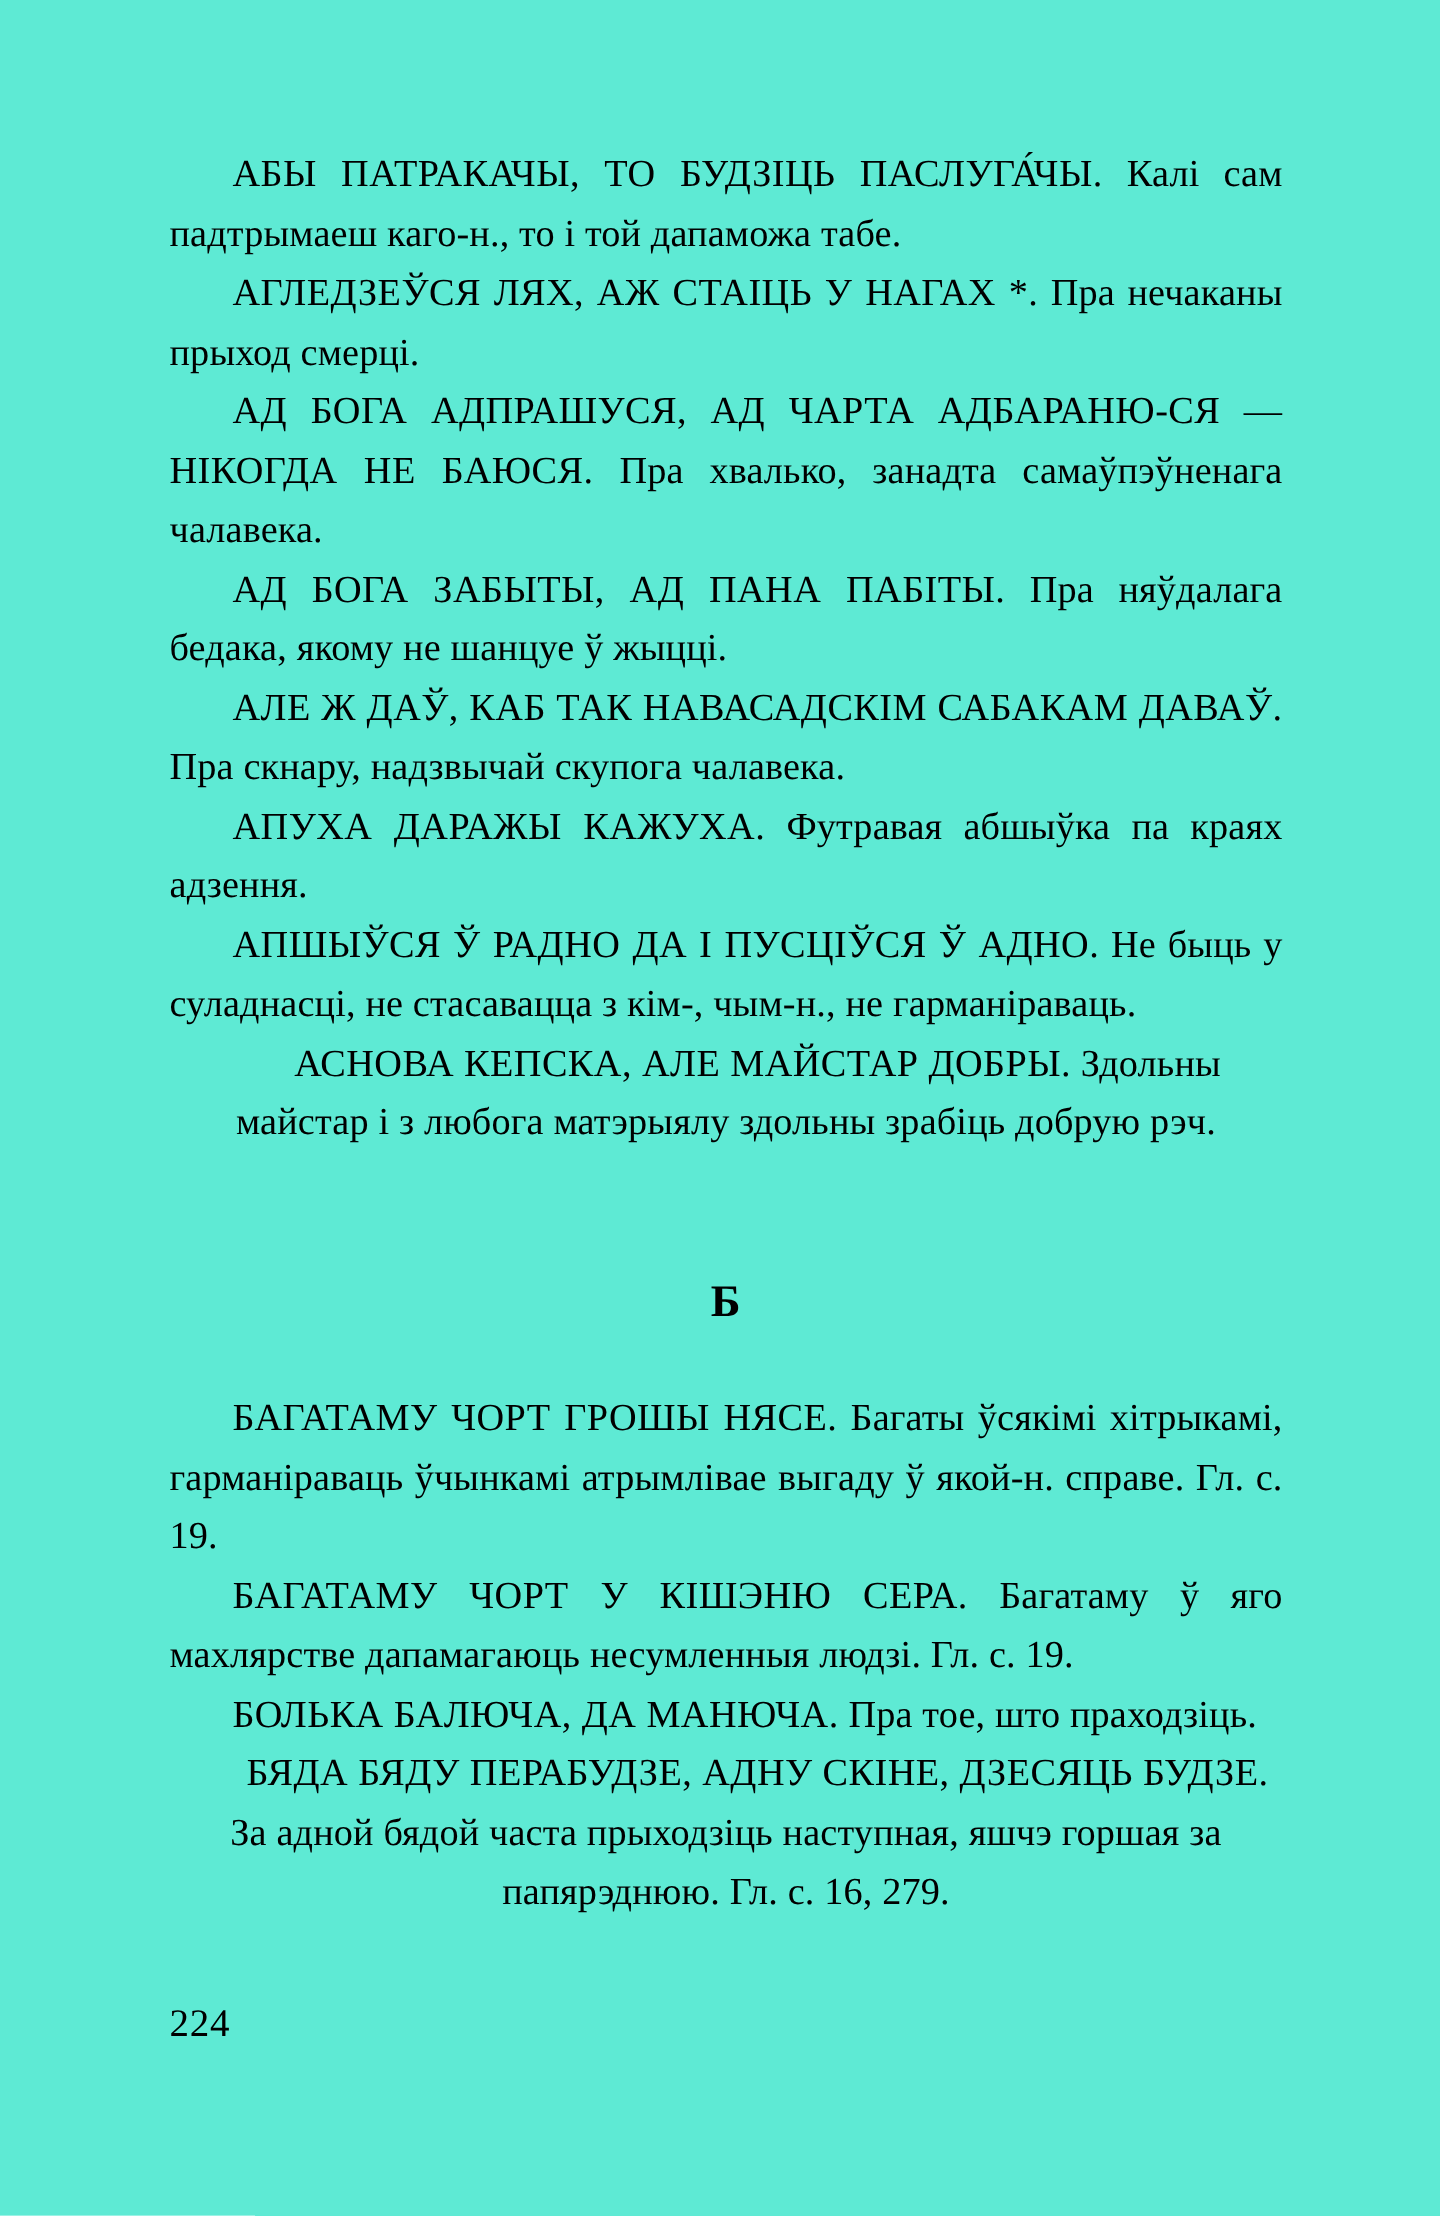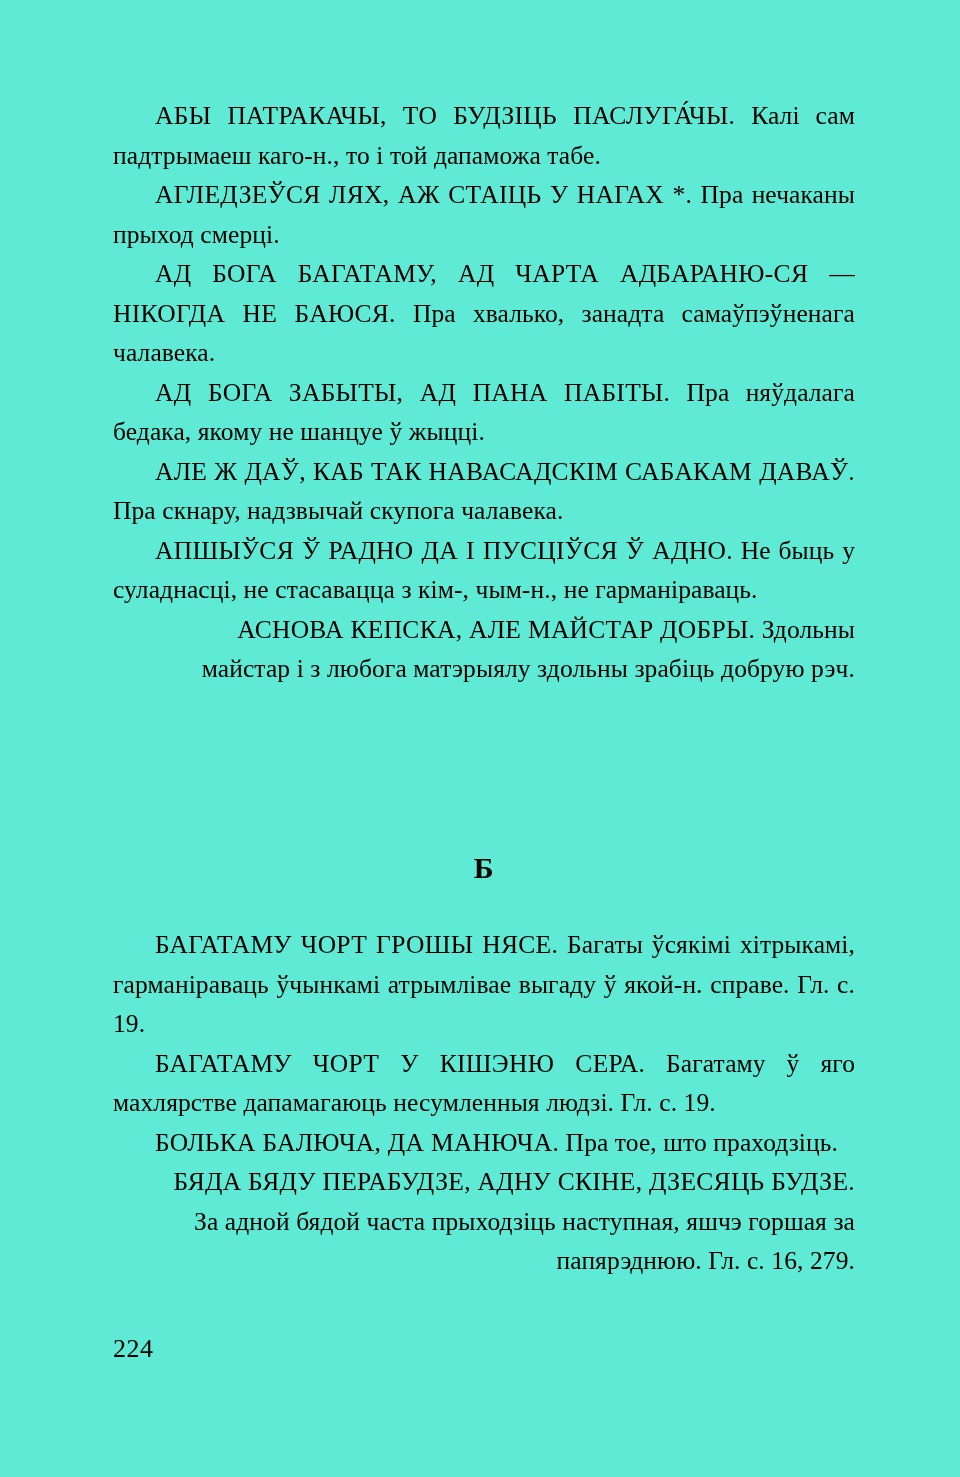--- a/index.html
+++ b/index.html
@@ -33,21 +33,21 @@
     line-height: 39.5px;
     text-align: justify;
     text-justify: inter-word;
     margin: 0;
     text-indent: 42px;
     hyphens: manual;
     -webkit-hyphens: manual;
     letter-spacing: 0.1px;
   }
   .entry:last-of-type {
-    text-align: right;
+    text-align: center;
   }
   .hw {
     font-weight: normal;
     letter-spacing: 0.3px;
   }
   .gl {
   }
   .section-letter {
     position: absolute;
     left: 113px;
@@ -78,28 +78,29 @@
 <body>
 
 <div class="page">
 
   <div class="text-column">
 
     <p class="entry"><span class="hw">АБЫ ПАТРАКАЧЫ, ТО БУДЗІЦЬ ПАСЛУГА́ЧЫ.</span><span> Калі сам падтрымаеш каго-н., то і той дапаможа табе.</span></p>
 
     <p class="entry"><span class="hw">АГЛЕДЗЕЎСЯ ЛЯХ, АЖ СТАІЦЬ У НАГАХ *.</span><span> Пра не­чаканы прыход смерці.</span></p>
 
-    <p class="entry"><span class="hw">АД БОГА БАГАТАМУ, АД ЧАРТА АДБАРАНЮ-СЯ — НІКОГДА НЕ БАЮСЯ.</span><span> Пра хвалько, занадта сама­ўпэўненага чалавека.</span></p>
+    <p class="entry"><span class="hw">АД БОГА АДПРАШУСЯ, АД ЧАРТА АДБАРАНЮ-СЯ — НІКОГДА НЕ БАЮСЯ.</span><span> Пра хвалько, занадта сама­ўпэўненага чалавека.</span></p>
 
     <p class="entry"><span class="hw">АД БОГА ЗАБЫТЫ, АД ПАНА ПАБІТЫ.</span><span> Пра няўда­лага бедака, якому не шанцуе ў жыцці.</span></p>
 
     <p class="entry"><span class="hw">АЛЕ Ж ДАЎ, КАБ ТАК НАВАСАДСКІМ САБАКАМ ДАВАЎ.</span><span> Пра скнару, надзвычай скупога чалавека.</span></p>
 
 
 
+    <p class="entry"><span class="hw">АПУХА ДАРАЖЫ КАЖУХА.</span><span> Футравая абшыўка па краях адзення.</span></p>
 
     <p class="entry"><span class="hw">АПШЫЎСЯ Ў РАДНО ДА І ПУСЦІЎСЯ Ў АДНО.</span><span> Не быць у суладнасці, не стасавацца з кім-, чым-н., не гарманіраваць.</span></p>
 
     <p class="entry"><span class="hw">АСНОВА КЕПСКА, АЛЕ МАЙСТАР ДОБРЫ.</span><span> Здоль­ны майстар і з любога матэрыялу здольны зрабіць доб­рую рэч.</span></p>
 
   </div>
 
   <div class="section-letter">Б</div>
 
   <div class="block-b">

